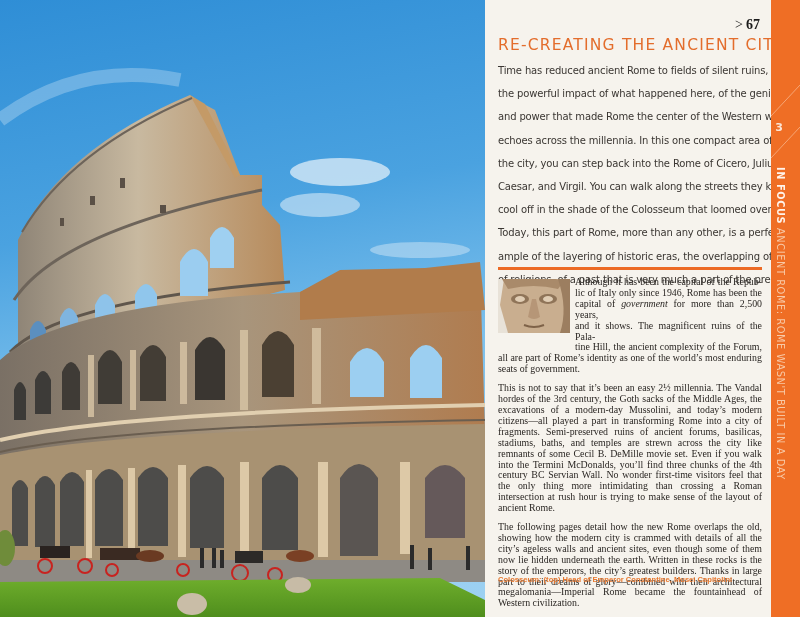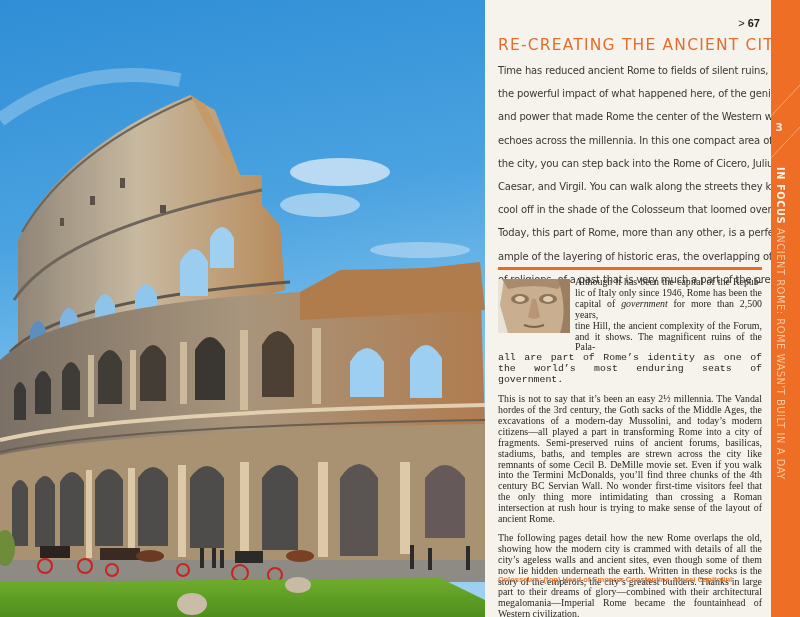--- a/index.html
+++ b/index.html
@@ -6,22 +6,22 @@
   html, body { width:800px; height:617px; overflow:hidden; background:#f6f3ed; }
   .page { position:relative; width:800px; height:617px; }
 
   
   .photo { position:absolute; left:0; top:0; width:485px; height:617px; overflow:hidden;
     background: linear-gradient(170deg, #2f8ed6 0%, #4aa2e0 35%, #7cc0ec 60%, #9fd2f2 100%); }
   .photo svg { position:absolute; left:0; top:0; }
 
   
   .col { position:absolute; left:485px; top:0; width:286px; height:617px; background:#f6f3ed; }
-  .folio { position:absolute; right:11px; top:17px; font-family:Liberation Sans, sans-serif;
-    font-size:11px; font-weight:bold; color:#1b1b1b; }
+  .folio { position:absolute; right:11px; top:17px; font-family:Liberation Serif, serif;
+    font-size:14px; font-weight:bold; color:#1b1b1b; }
   .folio .gt { font-weight:normal; margin-right:3px; }
   .heading { position:absolute; left:13px; top:36px; width:270px; font-family:"DejaVu Sans", sans-serif;
     font-size:15.5px; letter-spacing:1.2px; color:#e36d2c; font-weight:normal; white-space:nowrap; }
   .intro { position:absolute; left:13px; top:59px; width:262px; font-family:"DejaVu Sans", sans-serif;
     font-size:10px; line-height:23.2px; color:#3a3632; text-align:left; letter-spacing:-0.15px; }
   .intro span { display:block; white-space:nowrap; }
   .rule { position:absolute; left:13px; top:267px; width:264px; height:3px; background:#ec6a25; }
 
   .bust { position:absolute; left:13px; top:279px; width:72px; height:54px; overflow:hidden; }
   .bust svg { display:block; }
@@ -214,24 +214,24 @@
         <path d="M60 0 L72 0 L72 54 L62 54 Q70 30 60 0Z" fill="#9c7e60"></path>
       </svg>
     </div>
 
     <div class="body">
       <p>
         <span class="wrap" style="display:block;">
           <span class="j">Although it has been the capital of the Repub-</span>
           <span class="j">lic of Italy only since 1946, Rome has been the</span>
           <span class="j"><span>capital of </span><em>government</em><span> for more than 2,500 years,</span></span>
+          <span class="j">and it shows. The magnificent ruins of the Pala-</span>
           <span class="j">tine Hill, the ancient complexity of the Forum,</span>
-          <span class="j">and it shows. The magnificent ruins of the Pala-</span>
         </span>
-        <span style="display:block;font-family:Liberation Mono, monospace;">all are part of Rome’s identity as one of the world’s most enduring seats of government.</span>
+        <span style="display:block;">all are part of Rome’s identity as one of the world’s most enduring seats of government.</span>
       </p>
       <p>This is not to say that it’s been an easy 2½ millennia. The Vandal hordes of the 3rd century, the Goth sacks of the Middle Ages, the excavations of a modern-day Mussolini, and today’s modern citizens—all played a part in transforming Rome into a city of fragments. Semi-preserved ruins of ancient forums, basilicas, stadiums, baths, and temples are strewn across the city like remnants of some Cecil B. DeMille movie set. Even if you walk into the Termini McDonalds, you’ll find three chunks of the 4th century BC Servian Wall. No wonder first-time visitors feel that the only thing more intimidating than crossing a Roman intersection at rush hour is trying to make sense of the layout of ancient Rome.</p>
       <p>The following pages detail how the new Rome overlaps the old, showing how the modern city is crammed with details of all the city’s ageless walls and ancient sites, even though some of them now lie hidden underneath the earth. Written in these rocks is the story of the emperors, the city’s greatest builders. Thanks in large part to their dreams of glory—combined with their architectural megalomania—Imperial Rome became the fountainhead of Western civilization.</p>
     </div>
 
     <div class="caption">Colosseum; (top) Head of Emperor Constantine, Musei Capitolini</div>
   </div>
 
   <div class="tab">
     <svg width="29" height="617" viewBox="0 0 29 617">

